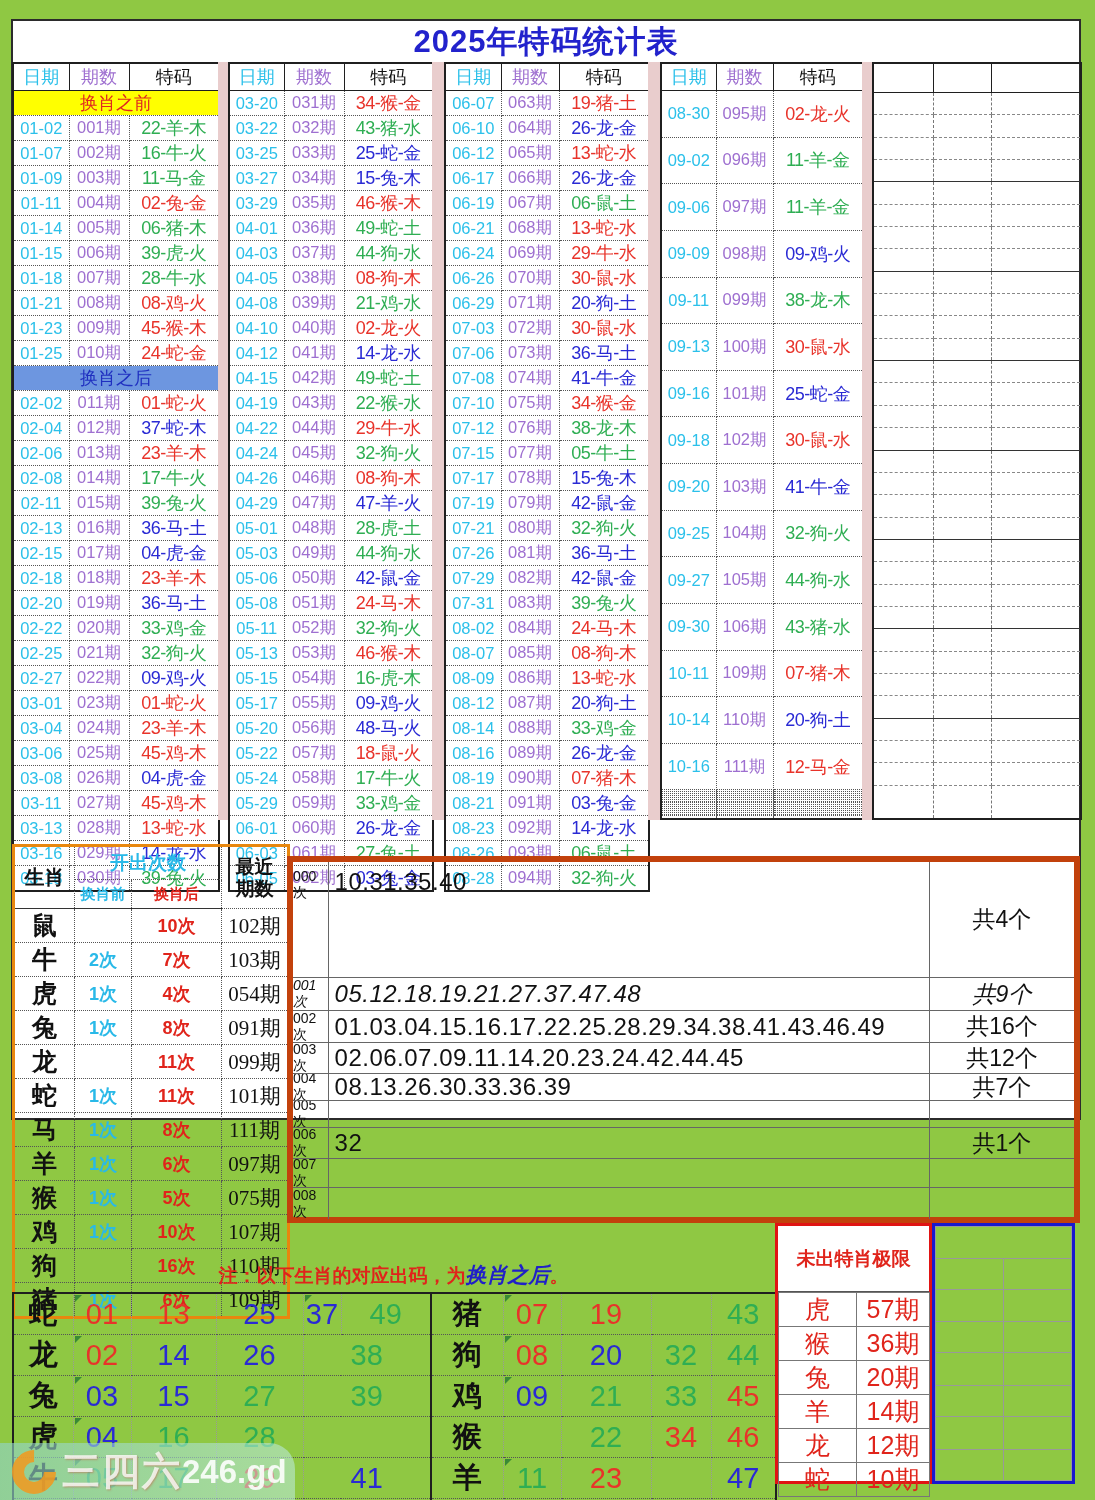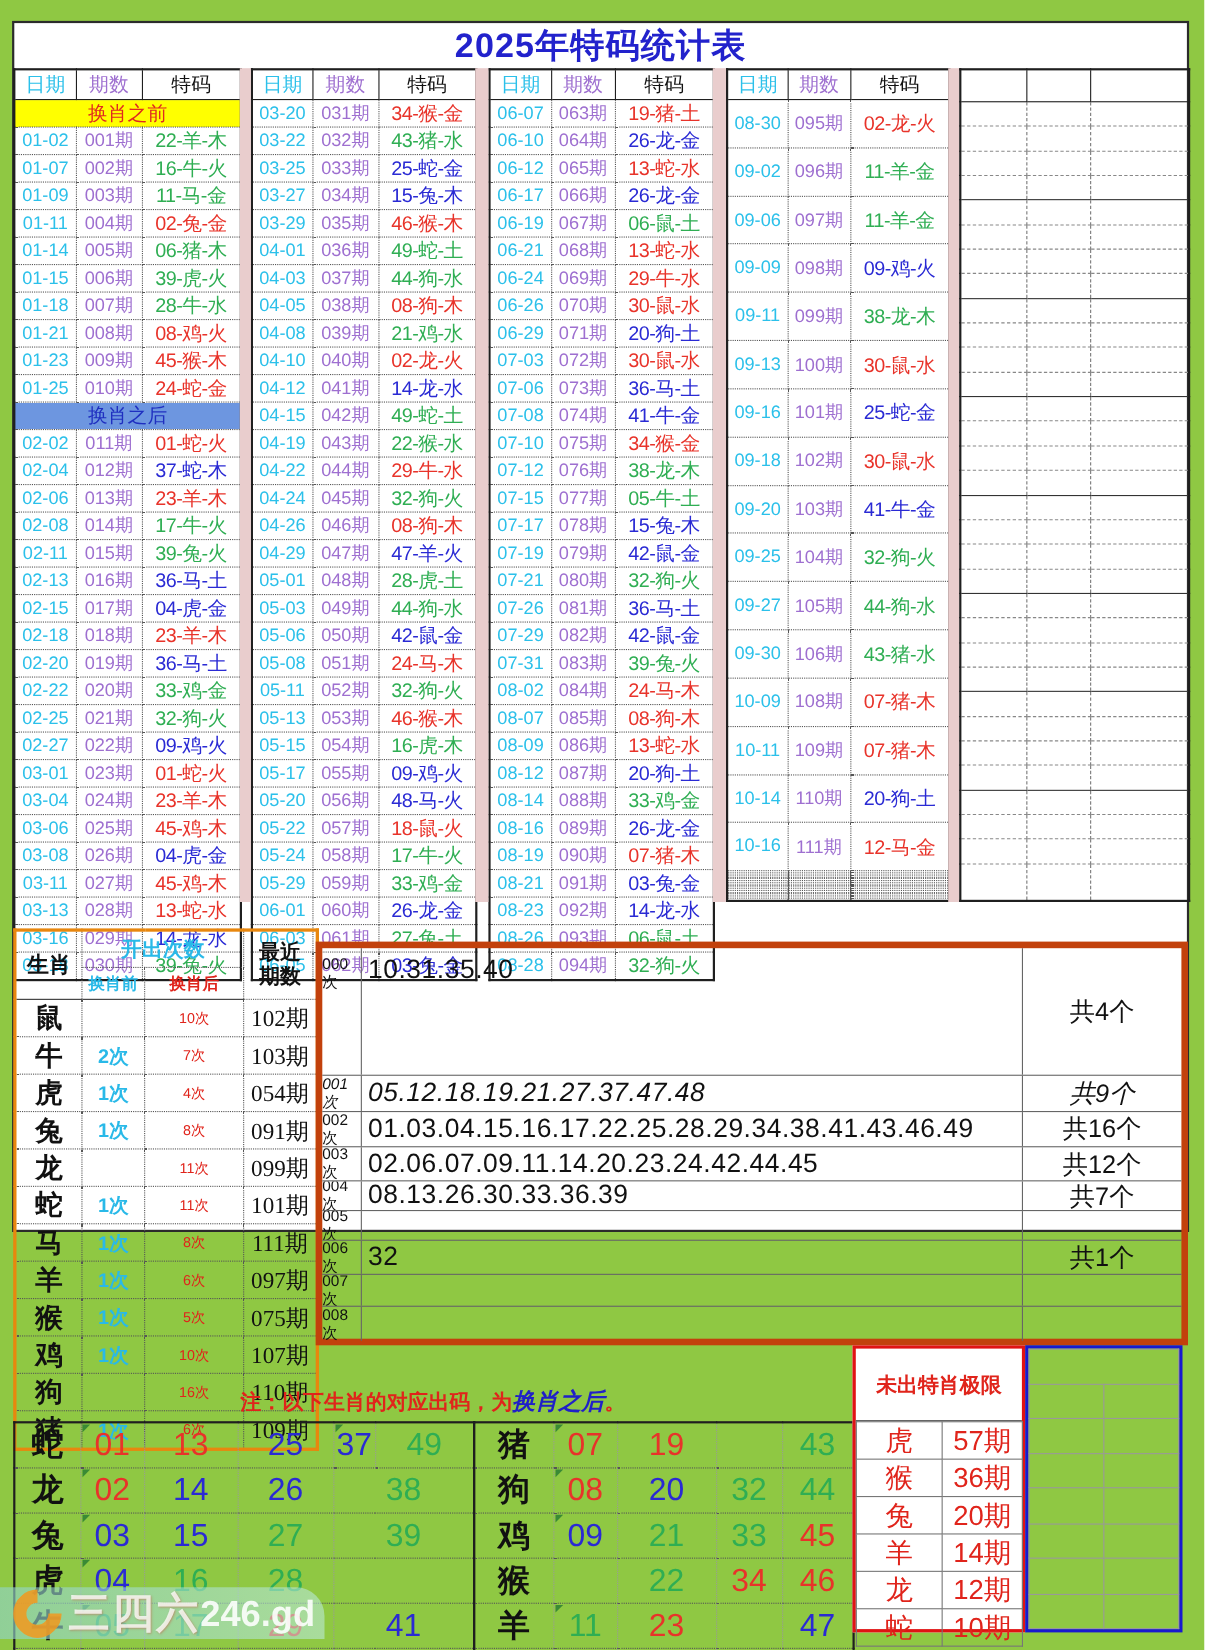--- a/index.html
+++ b/index.html
@@ -37,21 +37,21 @@
   table.stbl td, table.stbl th{border:1px dotted #555;padding:0;text-align:center;overflow:hidden;}
   table.stbl th{font-weight:700;}
   .st-zhead{font-size:20px;color:#111;}
   .st-chead{font-size:19px;color:var(--cyan);border-bottom:1px dotted #555;}
   .st-before{font-size:15px;color:var(--cyan);}
   .st-after{font-size:15px;color:var(--statred);}
   .st-recent{font-size:19px;color:#111;line-height:1.15;border-bottom:1.5px solid #333;}
   .st-hb{border-bottom:1.5px solid #333 !important;}
   .st-z{font-size:25px;font-weight:600;color:#111;}
   .st-b{font-size:18px;font-weight:700;color:var(--cyan);}
-  .st-a{font-size:13px;font-weight:400;color:var(--statred);}
+  .st-a{font-size:18px;font-weight:700;color:var(--statred);}
   .st-r{font-size:21px;font-family:"Liberation Serif","DejaVu Serif",serif;color:#111;}
   
   .cnt-wrap{border:6px solid #c2410c;box-sizing:border-box;}
   .cnt-row{display:flex;box-sizing:border-box;border-bottom:1px solid #666;}
   .cnt-row:last-child{border-bottom:none;}
   .cnt-cell{box-sizing:border-box;display:flex;align-items:center;overflow:hidden;}
   .cnt-label{width:36px;justify-content:center;font-size:14px;color:#111;border-right:1px solid #666;}
   .cnt-nums{width:609px;padding-left:6px;font-size:24px;color:#111;border-right:1px solid #666;
             letter-spacing:0.5px;white-space:nowrap;}
   .cnt-total{width:146px;justify-content:center;font-size:23px;color:#111;}
@@ -75,21 +75,21 @@
       font-size:19px;font-weight:700;color:var(--statred);border-bottom:1px solid #555;
       box-sizing:border-box;}
   table.ltbl{border-collapse:collapse;table-layout:fixed;width:100%;}
   table.ltbl td{border:1px solid #777;text-align:center;color:var(--statred);
       font-size:25px;padding:0;overflow:hidden;}
   
   .bluebox{border:3px solid #1818cf;box-sizing:border-box;}
   table.btbl{border-collapse:collapse;table-layout:fixed;width:100%;height:100%;}
   table.btbl td{border:1px solid #999;padding:0;}
   
-  .wm{left:0;top:1443px;width:295px;height:47px;z-index:50;
+  .wm{left:0;top:1443px;width:295px;height:57px;z-index:50;
       border-top-right-radius:26px;display:flex;align-items:center;gap:6px;
       padding-left:12px;box-sizing:border-box;
       background:linear-gradient(90deg,rgba(145,212,203,0.62),rgba(190,236,228,0.55));}
   .wm-logo{width:44px;height:44px;border-radius:50%;box-sizing:border-box;
       border:12px solid rgba(243,153,30,0.85);border-top-color:transparent;
       transform:rotate(45deg);flex:0 0 auto;}
   .wm-brand{font-size:38px;font-weight:700;color:rgba(255,255,255,0.78);
       text-shadow:1px 1px 2px rgba(205,80,60,0.45);letter-spacing:2px;white-space:nowrap;}
   .wm-domain{font-size:33px;font-weight:700;color:rgba(255,255,255,0.88);
       margin-left:-6px;white-space:nowrap;}
@@ -691,25 +691,20 @@
             </tr>
             <tr>
               <td class="c-date">09-27</td>
               <td class="c-period">105期</td>
               <td class="c-code ball-green">44-狗-水</td>
             </tr>
             <tr>
               <td class="c-date">09-30</td>
               <td class="c-period">106期</td>
               <td class="c-code ball-green">43-猪-水</td>
-            </tr>
-            <tr>
-              <td class="c-date">10-09</td>
-              <td class="c-period">108期</td>
-              <td class="c-code ball-red">07-猪-木</td>
             </tr>
             <tr>
               <td class="c-date">10-11</td>
               <td class="c-period">109期</td>
               <td class="c-code ball-red">07-猪-木</td>
             </tr>
             <tr>
               <td class="c-date">10-14</td>
               <td class="c-period">110期</td>
               <td class="c-code ball-blue">20-狗-土</td>

